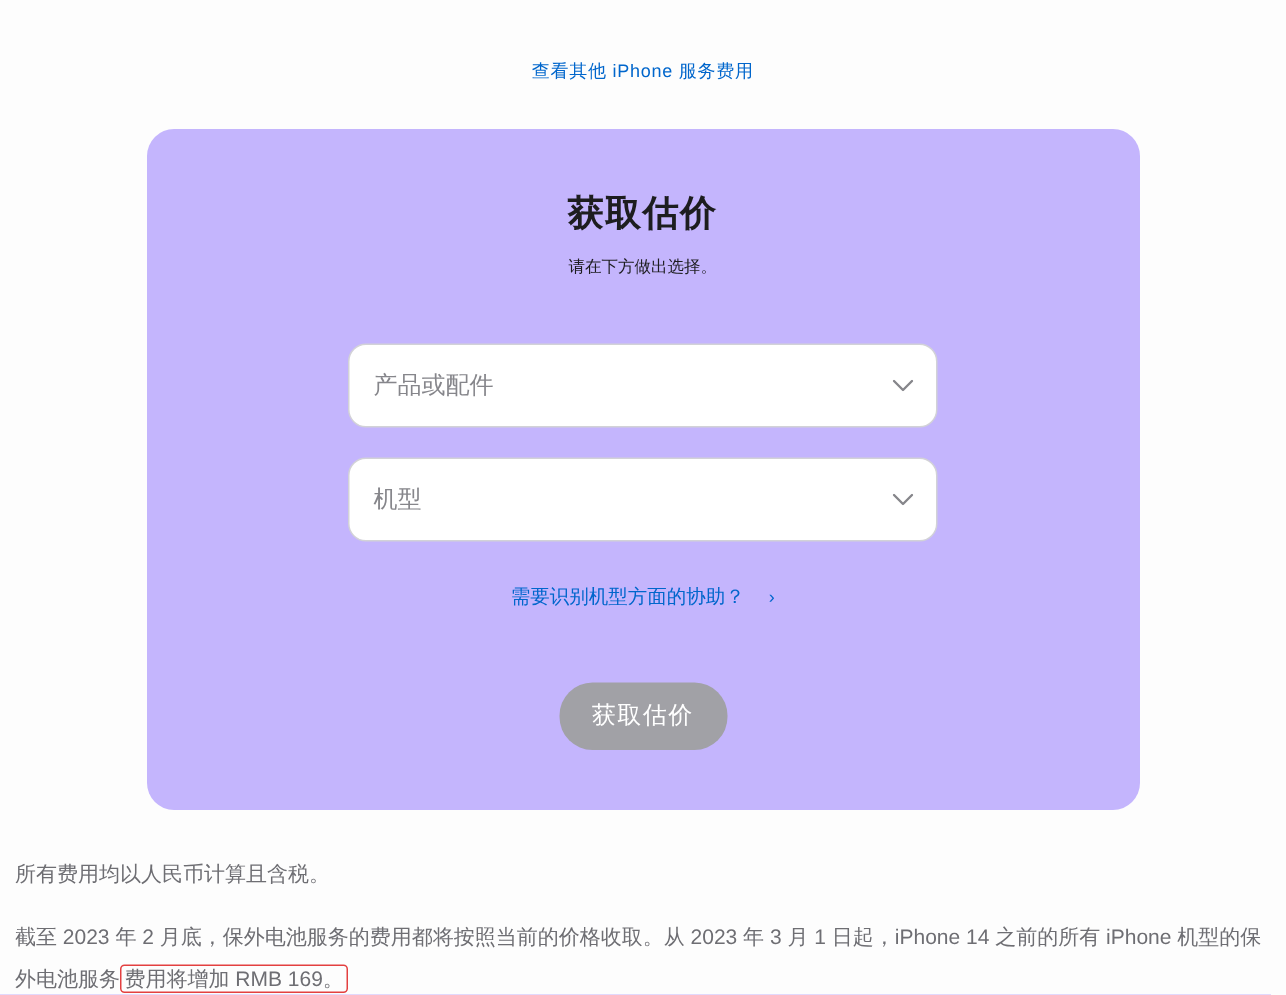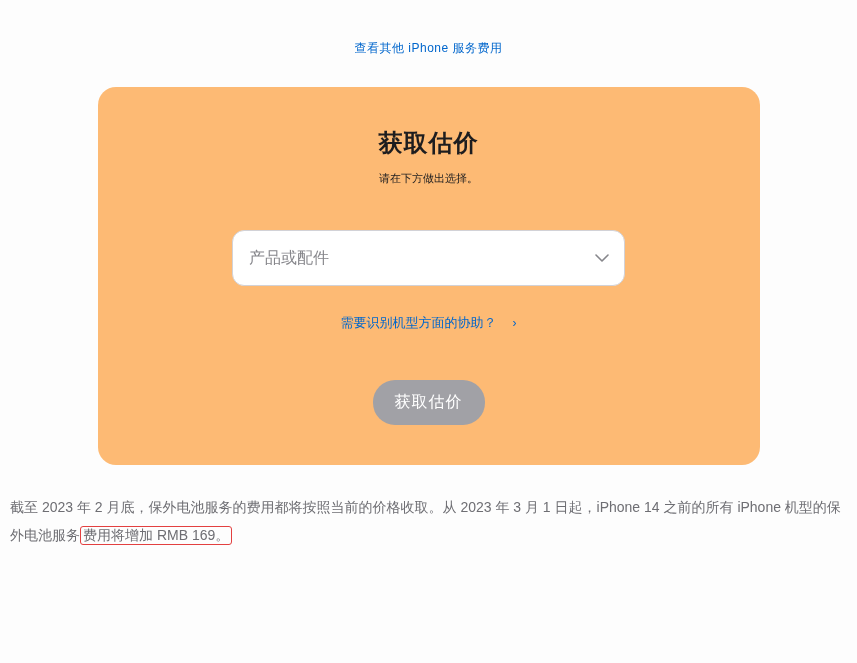--- a/index.html
+++ b/index.html
@@ -21,21 +21,21 @@
     }
     .top-link a {
       color: #0066cc;
       text-decoration: none;
       font-size: 12px;
       letter-spacing: 0.5px;
     }
     .card {
       width: 662px;
       margin: 0 auto;
-      background: #fdba74;
+      background: #c4b5fd;
       border-radius: 18px;
       padding: 40px 40px 40px 40px;
       text-align: center;
     }
     .card-title {
       font-size: 24px;
       font-weight: 600;
       color: #1d1d1f;
       margin-bottom: 12px;
       letter-spacing: 1px;
@@ -130,28 +130,39 @@
     <div class="select-box">
       <span>产品或配件</span>
     </div>
     <span class="chev">
       <svg viewBox="0 0 14 8" fill="none">
           <path d="M1 1l6 6 6-6" stroke="#86868b" stroke-width="1.6" stroke-linecap="round" stroke-linejoin="round"></path>
         </svg>
     </span>
   </div>
 
+  <div class="select-wrap">
+    <div class="select-box">
+      <span>机型</span>
+    </div>
+    <span class="chev">
+      <svg viewBox="0 0 14 8" fill="none">
+          <path d="M1 1l6 6 6-6" stroke="#86868b" stroke-width="1.6" stroke-linecap="round" stroke-linejoin="round"></path>
+        </svg>
+    </span>
+  </div>
 
   <a href="#" class="help-link">
     <span>需要识别机型方面的协助？</span>
     <span class="arrow">›</span>
   </a>
 
   <div>
     <button class="submit-btn">获取估价</button>
   </div>
 </div>
 
 <div class="footer-notes">
+  <p>所有费用均以人民币计算且含税。</p>
   <p>
     <span>截至 2023 年 2 月底，保外电池服务的费用都将按照当前的价格收取。从 2023 年 3 月 1 日起，iPhone 14 之前的所有 iPhone 机型的保外电池服务</span><span class="highlight-box">费用将增加 RMB 169。</span>
   </p>
 </div>
 
 </body></html>

